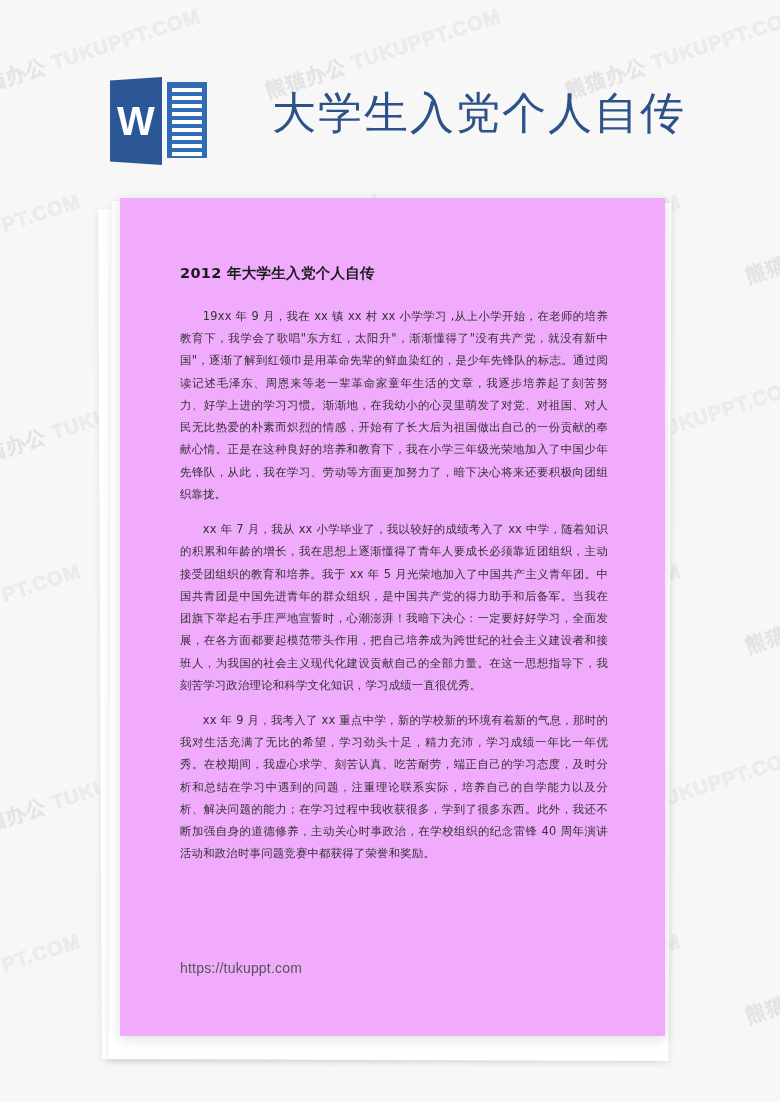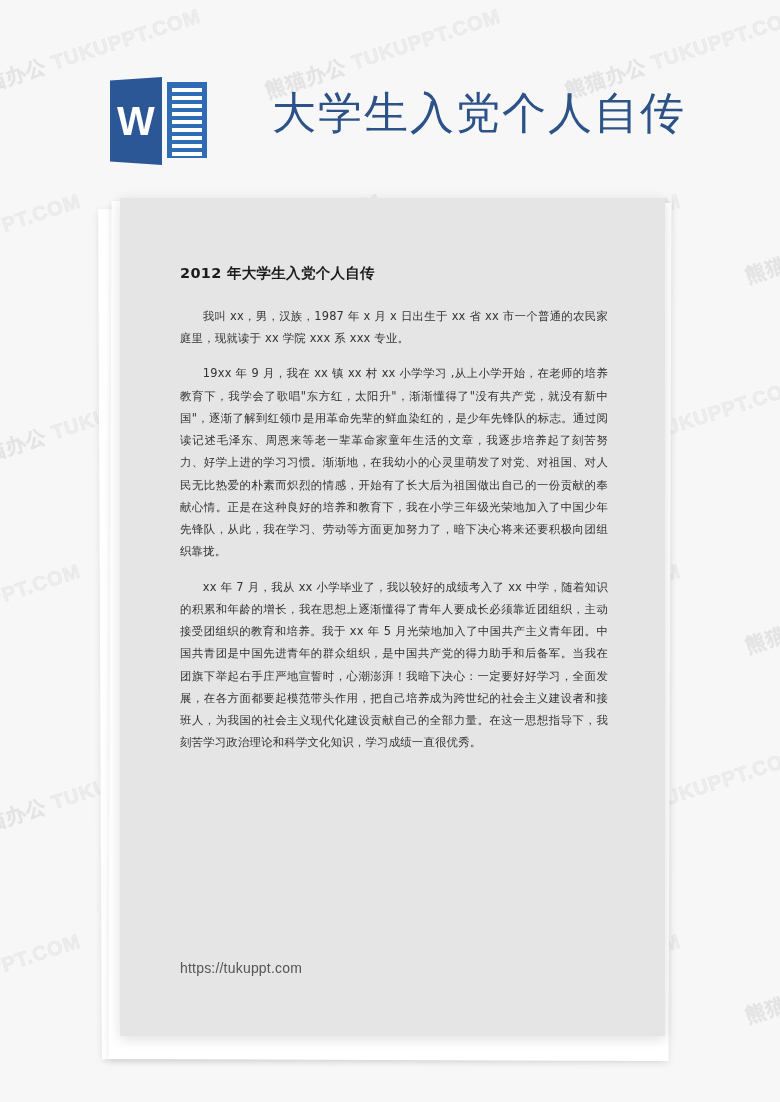--- a/index.html
+++ b/index.html
@@ -133,21 +133,21 @@
     transform: rotate(0.2deg);
   }
 
   
   .doc-sheet {
     position: absolute;
     left: 120px;
     top: 198px;
     width: 545px;
     height: 838px;
-    background: #e5e5e5;
+    background: #f0abfc;
     box-shadow: 0 3px 12px rgba(0,0,0,0.13);
     z-index: 2;
     overflow: hidden;
   }
   .doc-inner {
     position: absolute;
     left: 60px;
     top: 66px;
     width: 428px;
   }
@@ -229,19 +229,19 @@
 
 <div class="page-stack">
   <div class="sheet sheet-back2"></div>
   <div class="sheet sheet-back1"></div>
 </div>
 
 <div class="doc-sheet">
   <div class="doc-inner">
     <h1 class="doc-title">2012 年大学生入党个人自传</h1>
     <div id="paragraph-host">
-        <p class="para">我叫 xx，男，汉族，1987 年 x 月 x 日出生于 xx 省 xx 市一个普通的农民家庭里，现就读于 xx 学院 xxx 系 xxx 专业。</p>
         <p class="para">19xx 年 9 月，我在 xx 镇 xx 村 xx 小学学习 ,从上小学开始，在老师的培养教育下，我学会了歌唱"东方红，太阳升"，渐渐懂得了"没有共产党，就没有新中国"，逐渐了解到红领巾是用革命先辈的鲜血染红的，是少年先锋队的标志。通过阅读记述毛泽东、周恩来等老一辈革命家童年生活的文章，我逐步培养起了刻苦努力、好学上进的学习习惯。渐渐地，在我幼小的心灵里萌发了对党、对祖国、对人民无比热爱的朴素而炽烈的情感，开始有了长大后为祖国做出自己的一份贡献的奉献心情。正是在这种良好的培养和教育下，我在小学三年级光荣地加入了中国少年先锋队，从此，我在学习、劳动等方面更加努力了，暗下决心将来还要积极向团组织靠拢。</p>
         <p class="para">xx 年 7 月，我从 xx 小学毕业了，我以较好的成绩考入了 xx 中学，随着知识的积累和年龄的增长，我在思想上逐渐懂得了青年人要成长必须靠近团组织，主动接受团组织的教育和培养。我于 xx 年 5 月光荣地加入了中国共产主义青年团。中国共青团是中国先进青年的群众组织，是中国共产党的得力助手和后备军。当我在团旗下举起右手庄严地宣誓时，心潮澎湃！我暗下决心：一定要好好学习，全面发展，在各方面都要起模范带头作用，把自己培养成为跨世纪的社会主义建设者和接班人，为我国的社会主义现代化建设贡献自己的全部力量。在这一思想指导下，我刻苦学习政治理论和科学文化知识，学习成绩一直很优秀。</p>
+        <p class="para">xx 年 9 月，我考入了 xx 重点中学，新的学校新的环境有着新的气息，那时的我对生活充满了无比的希望，学习劲头十足，精力充沛，学习成绩一年比一年优秀。在校期间，我虚心求学、刻苦认真、吃苦耐劳，端正自己的学习态度，及时分析和总结在学习中遇到的问题，注重理论联系实际，培养自己的自学能力以及分析、解决问题的能力；在学习过程中我收获很多，学到了很多东西。此外，我还不断加强自身的道德修养，主动关心时事政治，在学校组织的纪念雷锋 40 周年演讲活动和政治时事问题竞赛中都获得了荣誉和奖励。</p>
       </div>
   </div>
   <div class="doc-footer-url">https://tukuppt.com</div>
 </div>
 
 </body></html>

